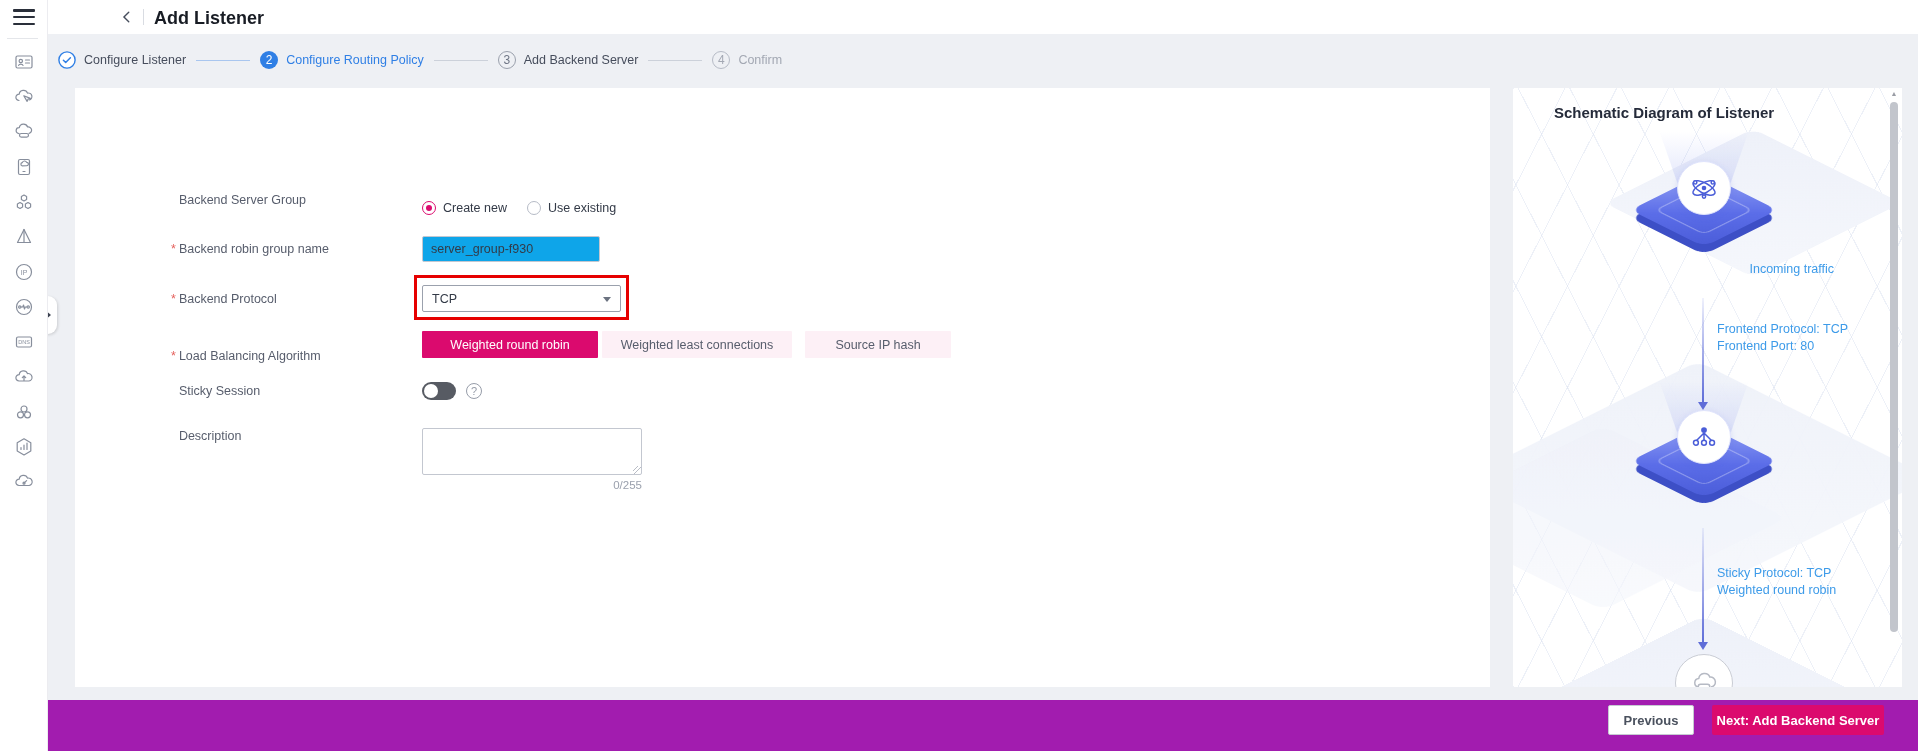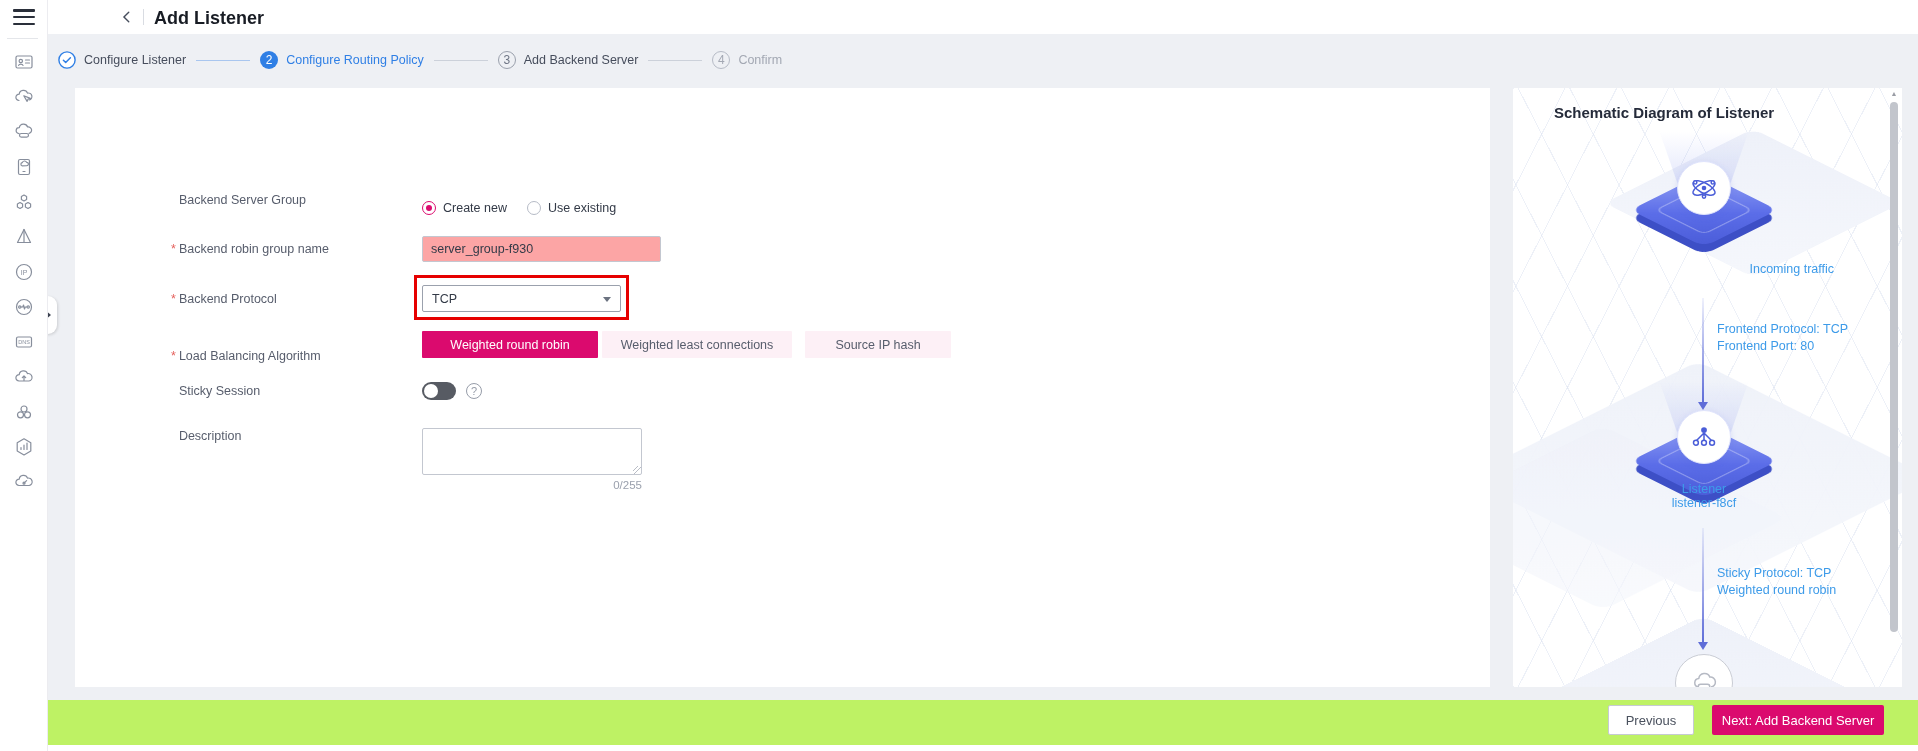--- a/index.html
+++ b/index.html
@@ -43,21 +43,21 @@
   .flabel { position:absolute; left:96px; font-size:12.5px; color:#575d6c; line-height:16px; white-space:nowrap; }
   .flabel .star { color:#e4605c; margin-right:3px; font-size:12.5px; }
   .flabel .star.hidden { visibility:hidden; }
 
   .radio-row { position:absolute; top:113px; display:flex; align-items:center; }
   .radio { width:14px; height:14px; border-radius:50%; border:1.5px solid #b6bbc6; background:#fff; position:relative; cursor:pointer; }
   .radio.checked { border-color:var(--accent,#db0a6e); }
   .radio.checked::after { content:""; position:absolute; left:2.5px; top:2.5px; width:6px; height:6px; border-radius:50%; background:var(--accent,#db0a6e); }
   .radio-label { font-size:12.5px; color:#333a47; margin-left:7px; cursor:pointer; }
 
-  .text-input { position:absolute; left:347px; top:148px; width:239px; height:26px; border:1px solid #c3c7d0; border-radius:2px; padding:0 8px; font-size:12.5px; color:#333a47; font-family:"Liberation Sans",sans-serif; background:#fca5a5; outline:none; }
+  .text-input { position:absolute; left:347px; top:148px; width:178px; height:26px; border:1px solid #c3c7d0; border-radius:2px; padding:0 8px; font-size:12.5px; color:#333a47; font-family:"Liberation Sans",sans-serif; background:#0ea5e9; outline:none; }
 
   .select { position:absolute; left:347px; top:197px; width:199px; height:27px; border:1px solid #9ba1ad; border-radius:2px; background:#fff; display:flex; align-items:center; padding:0 9px; font-size:12.5px; color:#333a47; cursor:pointer; z-index:2; }
   .select .caret { position:absolute; right:9px; top:11px; width:0; height:0; border-left:4.5px solid transparent; border-right:4.5px solid transparent; border-top:5px solid #6b7280; }
   .annotation-box { position:absolute; left:339px; top:187px; width:215px; height:45px; border:3px solid var(--annotation_red,#e60000); z-index:3; pointer-events:none; }
 
   .seg { position:absolute; top:243px; height:27px; display:flex; align-items:center; justify-content:center; font-size:12.5px; cursor:pointer; border-radius:1px; }
   .seg.sel { background:var(--accent,#db0a6e); color:#fff; }
   .seg.unsel { background:var(--accent_light_bg,#fdf0f6); color:#575d6c; }
 
   .toggle { position:absolute; left:347px; top:294px; width:34px; height:18px; border-radius:9px; background:#575b63; cursor:pointer; }
@@ -92,21 +92,21 @@
   .dlabel { position:absolute; width:260px; text-align:center; font-size:12.5px; color:var(--diagram_blue,#3d9be9); z-index:3; line-height:14px; }
   .dnote { position:absolute; font-size:12.5px; color:var(--diagram_blue,#3d9be9); line-height:17px; z-index:3; white-space:nowrap; }
   .arrow { position:absolute; width:2px; background:linear-gradient(to bottom, rgba(130,145,235,.12), #5f6dd8); z-index:2; }
   .arrow::after { content:""; position:absolute; bottom:-8px; left:-4px; border-left:5px solid transparent; border-right:5px solid transparent; border-top:8px solid #5f6dd8; }
 
   .dscrollbar { position:absolute; right:3px; top:0; bottom:0; width:10px; z-index:6; }
   .dscroll-up { position:absolute; top:2px; left:0; width:10px; text-align:center; font-size:7px; color:#9a9da5; }
   .dscroll-thumb { position:absolute; top:14px; left:1px; width:8px; height:530px; background:#c2c5cc; border-radius:4px; cursor:pointer; }
 
   
-  .footer { position:absolute; left:48px; top:700px; width:1870px; height:45px; background:#bef264; z-index:5; }
+  .footer { position:absolute; left:48px; top:700px; width:1870px; height:51px; background:#a21caf; z-index:5;font-weight:bold; }
   .btn { position:absolute; top:5px; height:30px; border-radius:2px; font-size:13px; display:flex; align-items:center; justify-content:center; cursor:pointer; font-family:"Liberation Sans",sans-serif; }
   .btn-prev { right:224px; width:86px; background:#fff; border:1px solid #c6cad2; color:#4a515e; }
   .btn-next { right:34px; width:172px; background:var(--accent,#db0a6e); border:none; color:#fff; }
 </style>
 </head>
 <body>
 
 <div id="app">
 
   <div class="sidebar">
@@ -329,24 +329,20 @@
         <svg viewBox="0 0 26 26" width="30" height="30">
           <g stroke="#4a5dd8" fill="none" stroke-width="1.3">
             <circle cx="13" cy="7" r="2.5" fill="#4a5dd8" stroke="none"></circle>
             <path d="M13 9.5L6.3 16.3M13 9.5V16M13 9.5l6.7 6.8"></path>
             <circle cx="6" cy="18" r="2.1" fill="#fff"></circle>
             <circle cx="13" cy="18" r="2.1" fill="#fff"></circle>
             <circle cx="20" cy="18" r="2.1" fill="#fff"></circle>
           </g>
         </svg>
       </div>
-      <div class="dlabel" style="left:61px;top:394px;">
-        <div>Listener</div>
-        <div>listener-f8cf</div>
-      </div>
 
       <div class="arrow" style="left:189px;top:440px;height:114px;"></div>
       <div class="dnote" style="left:204px;top:477px;">
         <div>Sticky Protocol: TCP</div>
         <div>Weighted round robin</div>
       </div>
 
       <div class="node-circle gray" style="left:162px;top:566px;">
         <svg viewBox="0 0 26 26" width="30" height="30">
           <g stroke="#b6bac4" fill="none" stroke-width="1.3">

